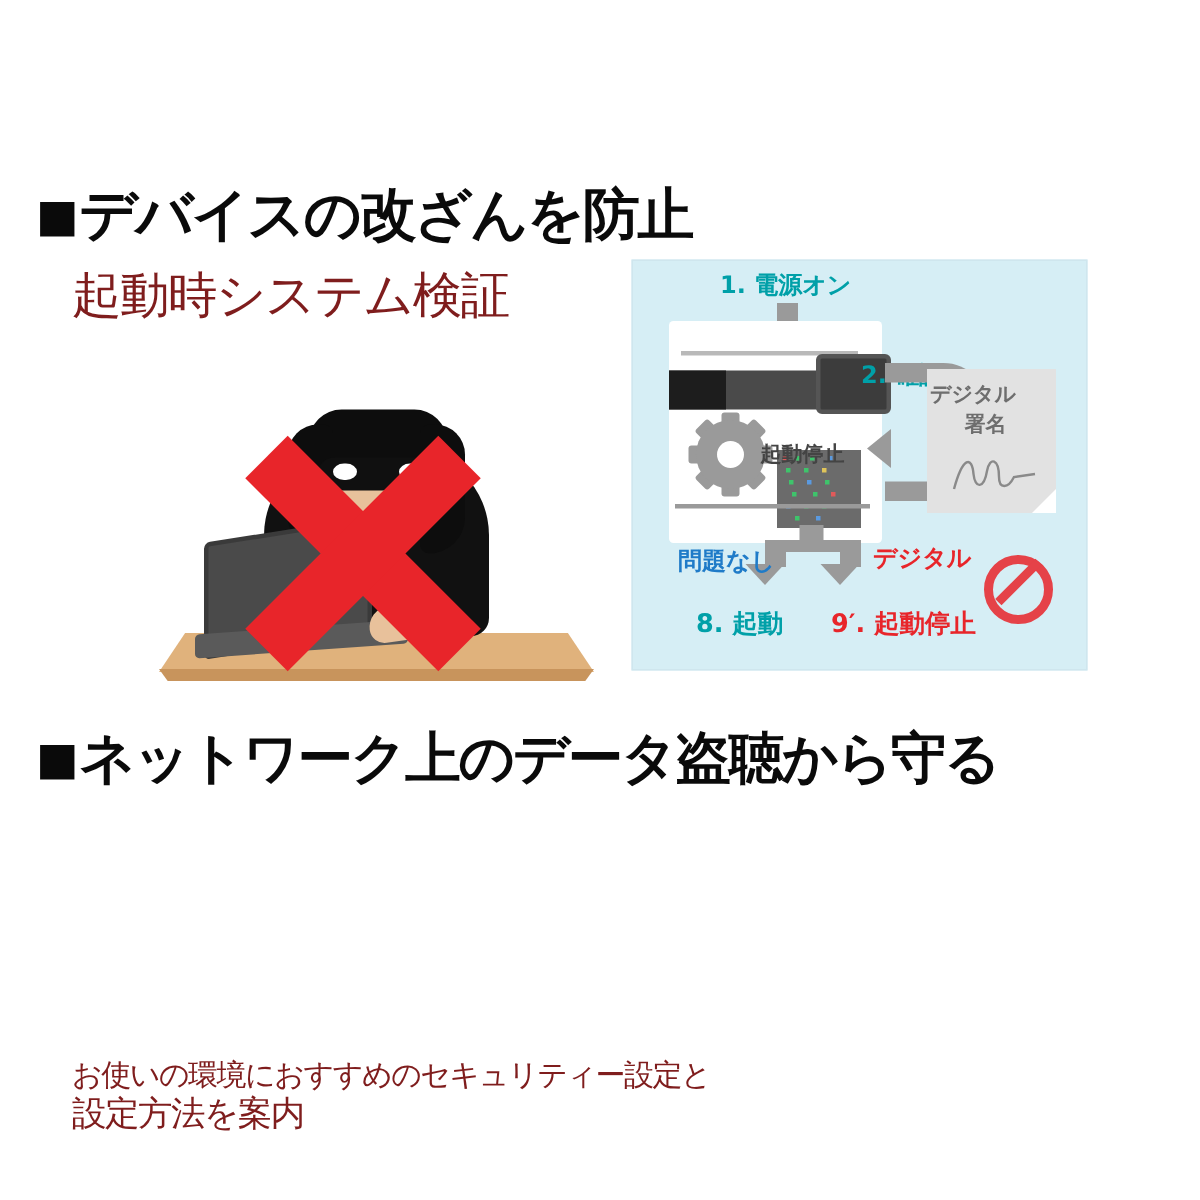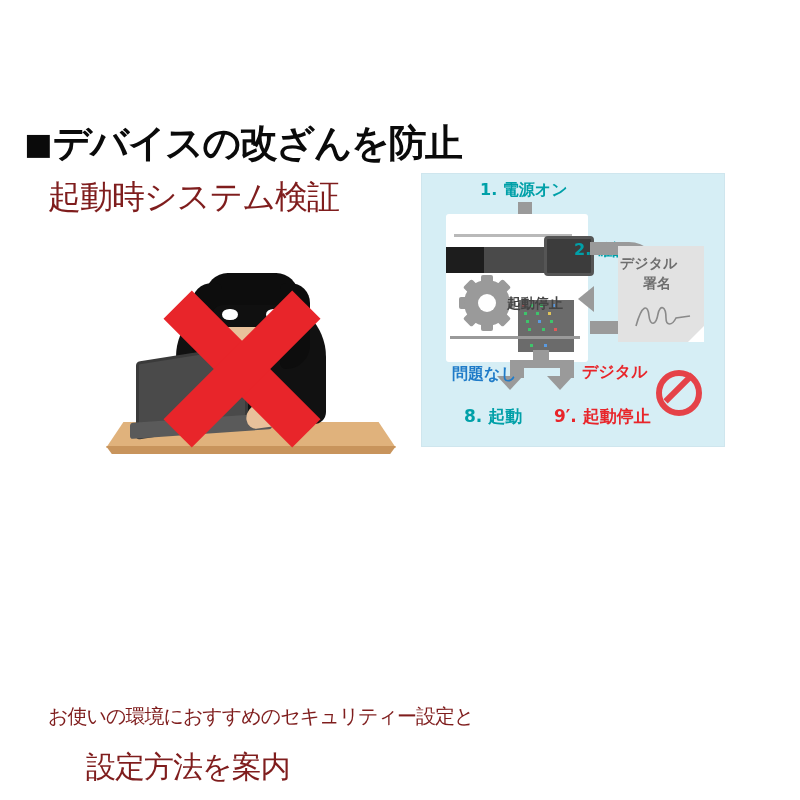--- a/index.html
+++ b/index.html
@@ -44,21 +44,21 @@
     font-family:"DejaVu Sans","Liberation Sans",sans-serif;
   }
 
   #h1{top:124px;}
   #s1{top:180px;}
   #h2{top:487px;font-size:37px;}
   #s2a{top:543px;}
   #s2b{top:586px;}
   #h3{top:650px;font-size:37px;}
   #s3a{top:706px;font-size:20px;}
-  #s3b{top:752px;font-size:30px;margin-left:38px;}
+  #s3b{top:732px;font-size:23px;}
 
   
   .hacker{position:absolute;left:96px;top:243px;width:310px;height:215px;}
   .desk{
     position:absolute;left:10px;bottom:10px;width:290px;height:26px;
     background:#e0b27c;
     clip-path:polygon(6% 0%,94% 0%,100% 100%,0% 100%);
   }
   .desk-edge{
     position:absolute;left:10px;bottom:4px;width:290px;height:8px;
@@ -299,17 +299,20 @@
     <div class="dg-txt t-blue" id="dg-ok">問題なし</div>
     <div class="dg-txt t-red" id="dg-ng">デジタル</div>
     <div class="dg-txt t-teal" id="dg-step3">8. 起動</div>
     <div class="dg-txt t-red" id="dg-step3b">9′. 起動停止</div>
 
     <div class="no-sign">
         <i></i>
       </div>
   </div>
 
+  <div class="bullet-head" id="h2">
+    <span class="mark">■</span><span>ネットワーク上のデータ盗聴から守る</span>
+  </div>
 
   <div class="sub-line" id="s3a">お使いの環境におすすめのセキュリティー設定と</div>
   <div class="sub-line" id="s3b">設定方法を案内</div>
 
 </div>
 
 </body></html>

